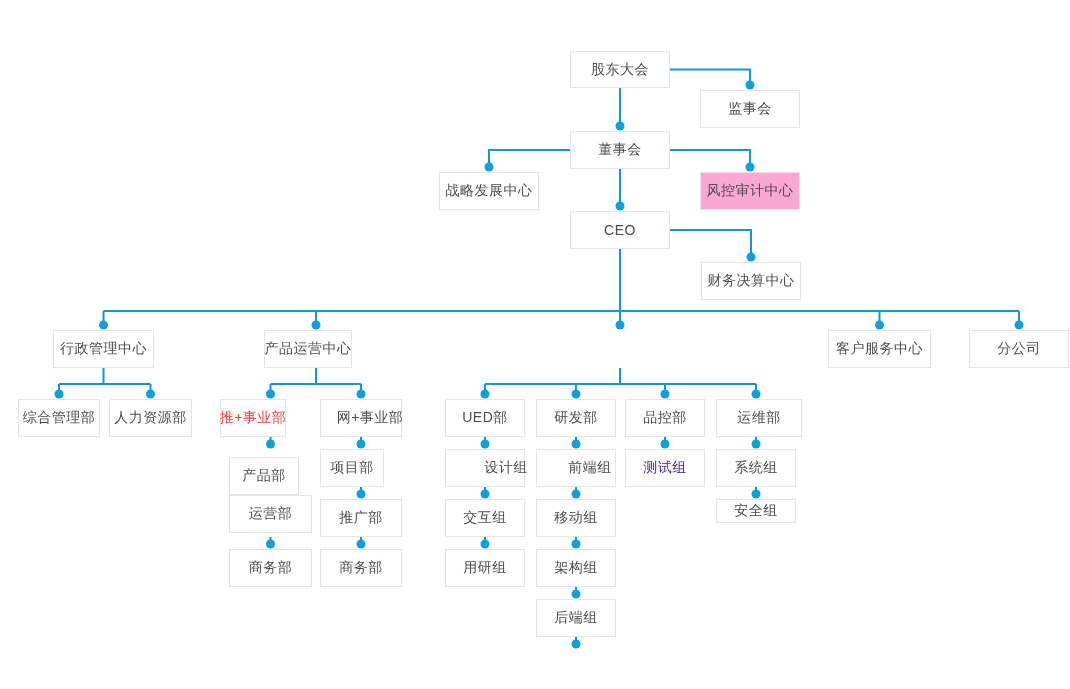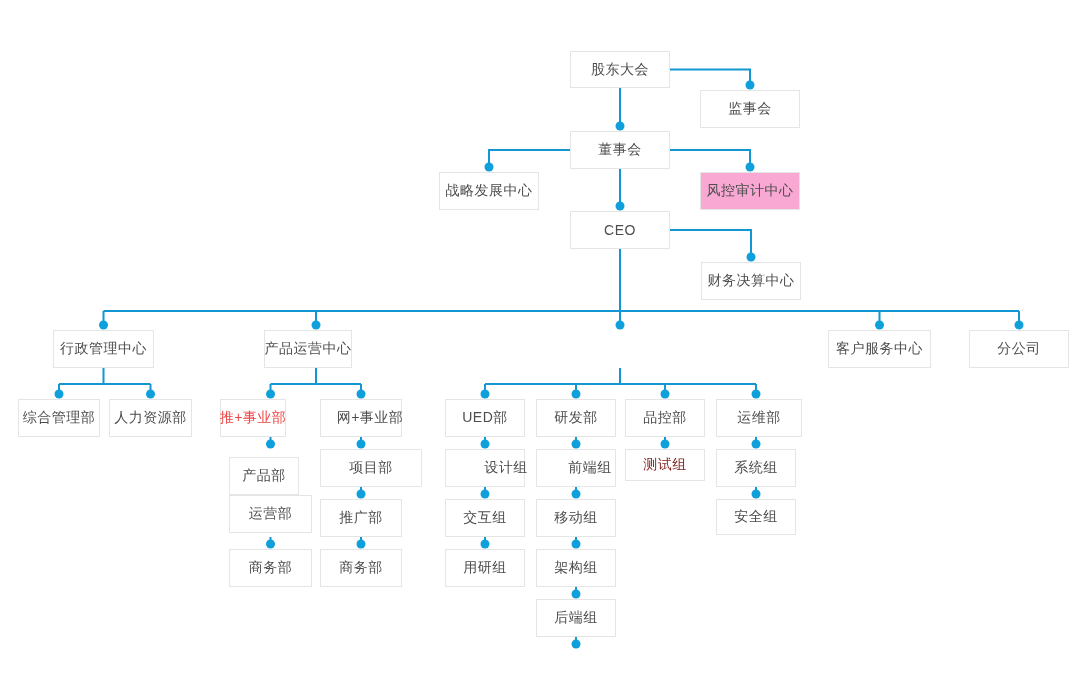--- a/index.html
+++ b/index.html
@@ -93,28 +93,28 @@
     <div class="node" style="left: 969px; top: 330px; width: 100px; height: 38px; border-color: rgb(229, 229, 229); background: rgb(255, 255, 255); color: rgb(77, 77, 77);">分公司</div>
     <div class="node" style="left: 18px; top: 399px; width: 82px; height: 38px; border-color: rgb(229, 229, 229); background: rgb(255, 255, 255); color: rgb(77, 77, 77);">综合管理部</div>
     <div class="node" style="left: 109px; top: 399px; width: 83px; height: 38px; border-color: rgb(229, 229, 229); background: rgb(255, 255, 255); color: rgb(77, 77, 77);">人力资源部</div>
     <div class="node" style="left: 220px; top: 399px; width: 66px; height: 38px; border-color: rgb(229, 229, 229); background: rgb(255, 255, 255); color: #ef4444;">推+事业部</div>
     <div class="node" style="left: 320px; top: 399px; width: 82px; height: 38px; border-color: rgb(229, 229, 229); background: rgb(255, 255, 255); color: rgb(77, 77, 77); padding-left: 18px;">网+事业部</div>
     <div class="node" style="left: 445px; top: 399px; width: 80px; height: 38px; border-color: rgb(229, 229, 229); background: rgb(255, 255, 255); color: rgb(77, 77, 77);">UED部</div>
     <div class="node" style="left: 536px; top: 399px; width: 80px; height: 38px; border-color: rgb(229, 229, 229); background: rgb(255, 255, 255); color: rgb(77, 77, 77);">研发部</div>
     <div class="node" style="left: 625px; top: 399px; width: 80px; height: 38px; border-color: rgb(229, 229, 229); background: rgb(255, 255, 255); color: rgb(77, 77, 77);">品控部</div>
     <div class="node" style="left: 716px; top: 399px; width: 86px; height: 38px; border-color: rgb(229, 229, 229); background: rgb(255, 255, 255); color: rgb(77, 77, 77);">运维部</div>
     <div class="node" style="left: 229px; top: 449px; width: 70px; height: 38px; border-color: rgb(229, 229, 229); background: rgb(255, 255, 255); color: rgb(77, 77, 77); margin-top: 8px;">产品部</div>
-    <div class="node" style="left: 320px; top: 449px; width: 102px; height: 38px; border-color: rgb(229, 229, 229); background: rgb(255, 255, 255); color: rgb(77, 77, 77);">项目部</div>
+    <div class="node" style="left: 320px; top: 449px; width: 64px; height: 38px; border-color: rgb(229, 229, 229); background: rgb(255, 255, 255); color: rgb(77, 77, 77);">项目部</div>
     <div class="node" style="left: 445px; top: 449px; width: 80px; height: 38px; border-color: rgb(229, 229, 229); background: rgb(255, 255, 255); color: rgb(77, 77, 77); padding-left: 42px;">设计组</div>
     <div class="node" style="left: 536px; top: 449px; width: 80px; height: 38px; border-color: rgb(229, 229, 229); background: rgb(255, 255, 255); color: rgb(77, 77, 77); padding-left: 28px;">前端组</div>
-    <div class="node" style="left: 625px; top: 449px; width: 80px; height: 32px; border-color: rgb(229, 229, 229); background: rgb(255, 255, 255); color: #7f1d1d;">测试组</div>
+    <div class="node" style="left: 625px; top: 449px; width: 80px; height: 38px; border-color: rgb(229, 229, 229); background: rgb(255, 255, 255); color: #4c1d95;">测试组</div>
     <div class="node" style="left: 716px; top: 449px; width: 80px; height: 38px; border-color: rgb(229, 229, 229); background: rgb(255, 255, 255); color: rgb(77, 77, 77);">系统组</div>
     <div class="node" style="left: 229px; top: 495px; width: 83px; height: 38px; border-color: rgb(229, 229, 229); background: rgb(255, 255, 255); color: rgb(77, 77, 77);">运营部</div>
     <div class="node" style="left: 320px; top: 499px; width: 82px; height: 38px; border-color: rgb(229, 229, 229); background: rgb(255, 255, 255); color: rgb(77, 77, 77);">推广部</div>
     <div class="node" style="left: 445px; top: 499px; width: 80px; height: 38px; border-color: rgb(229, 229, 229); background: rgb(255, 255, 255); color: rgb(77, 77, 77);">交互组</div>
     <div class="node" style="left: 536px; top: 499px; width: 80px; height: 38px; border-color: rgb(229, 229, 229); background: rgb(255, 255, 255); color: rgb(77, 77, 77);">移动组</div>
-    <div class="node" style="left: 716px; top: 499px; width: 80px; height: 36px; border-color: rgb(229, 229, 229); background: rgb(255, 255, 255); color: rgb(77, 77, 77);">安全组</div>
+    <div class="node" style="left: 716px; top: 499px; width: 80px; height: 24px; border-color: rgb(229, 229, 229); background: rgb(255, 255, 255); color: rgb(77, 77, 77);">安全组</div>
     <div class="node" style="left: 229px; top: 549px; width: 83px; height: 38px; border-color: rgb(229, 229, 229); background: rgb(255, 255, 255); color: rgb(77, 77, 77);">商务部</div>
     <div class="node" style="left: 320px; top: 549px; width: 82px; height: 38px; border-color: rgb(229, 229, 229); background: rgb(255, 255, 255); color: rgb(77, 77, 77);">商务部</div>
     <div class="node" style="left: 445px; top: 549px; width: 80px; height: 38px; border-color: rgb(229, 229, 229); background: rgb(255, 255, 255); color: rgb(77, 77, 77);">用研组</div>
     <div class="node" style="left: 536px; top: 549px; width: 80px; height: 38px; border-color: rgb(229, 229, 229); background: rgb(255, 255, 255); color: rgb(77, 77, 77);">架构组</div>
     <div class="node" style="left: 536px; top: 599px; width: 80px; height: 38px; border-color: rgb(229, 229, 229); background: rgb(255, 255, 255); color: rgb(77, 77, 77);">后端组</div>
   </div>
 
 </body></html>

